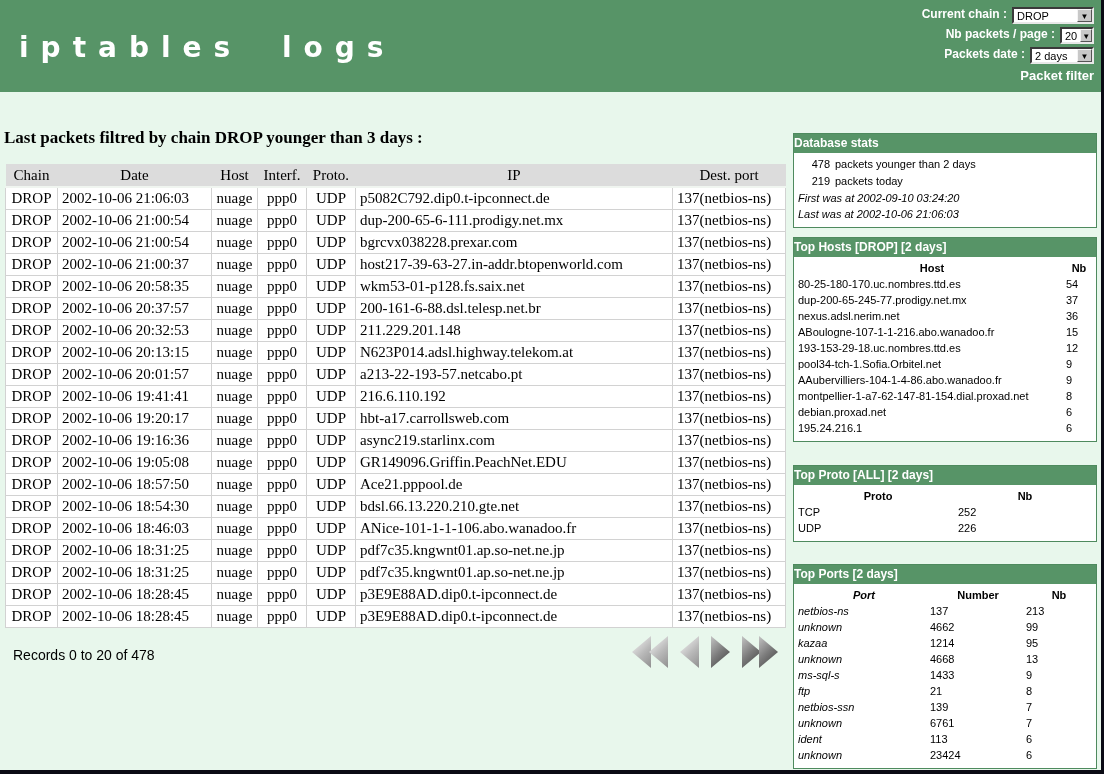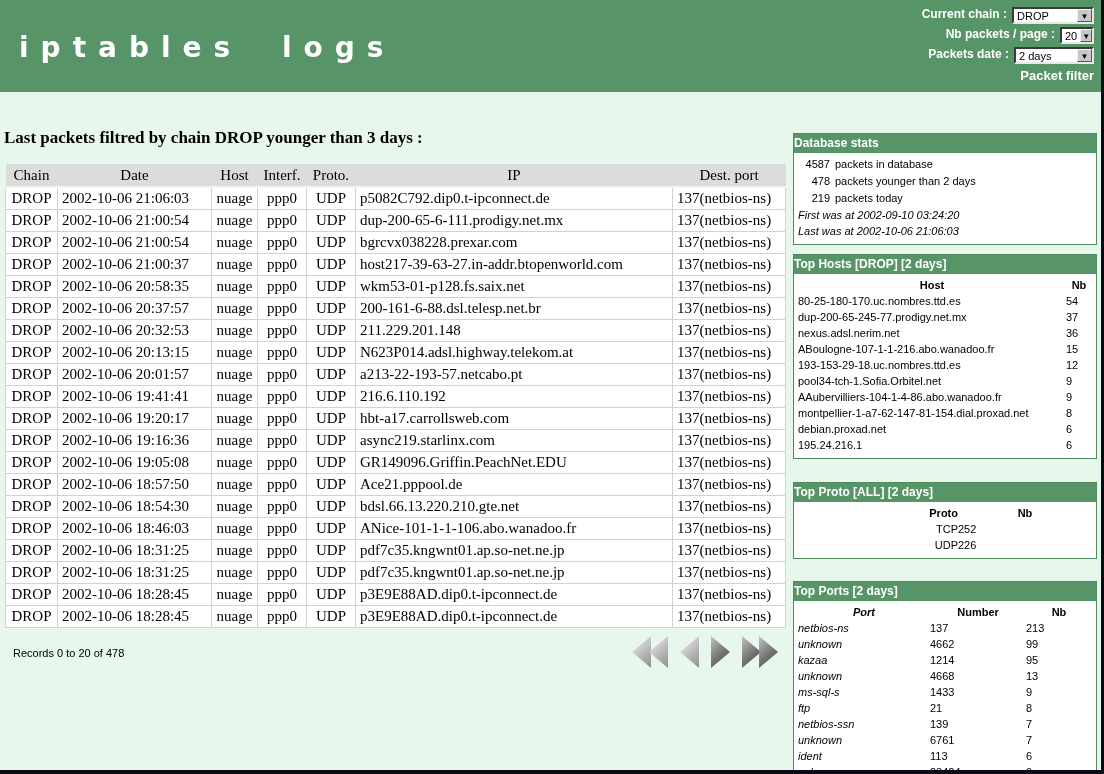--- a/index.html
+++ b/index.html
@@ -56,21 +56,21 @@
     overflow:hidden;white-space:nowrap;
   }
   .log-table td{
     background:#ffffff;border:1px solid #d2d2d2;
     height:21px;padding:0 4px;overflow:hidden;white-space:nowrap;
   }
   .log-table td.c0,.log-table td.c2,.log-table td.c3,.log-table td.c4{text-align:center;}
   .log-table td.c1,.log-table td.c5,.log-table td.c6{text-align:left;}
   
   .records{
-    position:absolute;left:5px;top:647px;font-size:11px;color:#000;padding-left:8px;
+    position:absolute;left:5px;top:647px;font-size:14px;color:#000;padding-left:8px;
   }
   .pager{
     position:absolute;left:632px;top:634px;width:150px;height:36px;
     display:flex;align-items:center;gap:12px;
   }
   .pgbtn{display:flex;cursor:pointer;}
   .tri{width:19px;height:32px;display:inline-block;}
   .tri.left{clip-path:polygon(100% 0,0 50%,100% 100%);}
   .tri.right{clip-path:polygon(0 0,100% 50%,0 100%);}
   .tri.silver{background:linear-gradient(135deg,#efefef 10%,#b9b9b9 55%,#8f8f8f 100%);}
@@ -88,21 +88,21 @@
   .stat-line{line-height:17px;white-space:nowrap;}
   .stat-num{display:inline-block;width:32px;text-align:right;margin-right:5px;}
   .stat-foot{line-height:16px;white-space:nowrap;font-style:italic;}
   .srow{display:flex;line-height:16px;white-space:nowrap;}
   .shead{font-weight:bold;}
   .shead > span{text-align:center;}
   
   .hosts .col-a{flex:1;overflow:hidden;}
   .hosts .col-b{width:26px;}
   
-  .proto .col-a{width:160px;text-align:right;}
+  .proto .col-a{width:160px;}
   .proto .col-b{flex:1;}
   
   .ports .col-a{width:132px;font-style:italic;}
   .ports .col-b{width:96px;}
   .ports .col-c{flex:1;}
   
   .edge-right{position:absolute;top:0;right:0;width:3px;height:774px;background:#0a0a14;}
   .edge-bottom{position:absolute;left:0;bottom:0;width:1104px;height:4px;background:#0a0a14;}
 </style>
 </head>
@@ -121,21 +121,21 @@
     </div>
     <div class="ctrl-row">
       <span class="ctrl-label">Nb packets / page :</span>
       <div class="select" style="width:34px">
         <span class="select-value">20</span>
         <span class="select-btn">▼</span>
       </div>
     </div>
     <div class="ctrl-row">
       <span class="ctrl-label">Packets date :</span>
-      <div class="select" style="width:80px">
+      <div class="select" style="width:64px">
         <span class="select-value">2 days</span>
         <span class="select-btn">▼</span>
       </div>
     </div>
     <span class="filter-link">Packet filter</span>
   </div>
 </div>
 
 <h2 class="heading">Last packets filtred by chain DROP younger than 3 days :</h2>
 
@@ -384,23 +384,20 @@
   </span>
 </div>
 
 <div class="sidebar">
 
   <div class="sbox">
     <div class="sbox-title">Database stats</div>
     <div class="sbox-body">
       <div>
 
-          <div class="stat-line">
-            <span class="stat-num">4587</span><span>packets in database</span>
-          </div>
 
           <div class="stat-line">
             <span class="stat-num">478</span><span>packets younger than 2 days</span>
           </div>
 
           <div class="stat-line">
             <span class="stat-num">219</span><span>packets today</span>
           </div>
         </div>
       <div class="stat-foot">First was at 2002-09-10 03:24:20</div>

